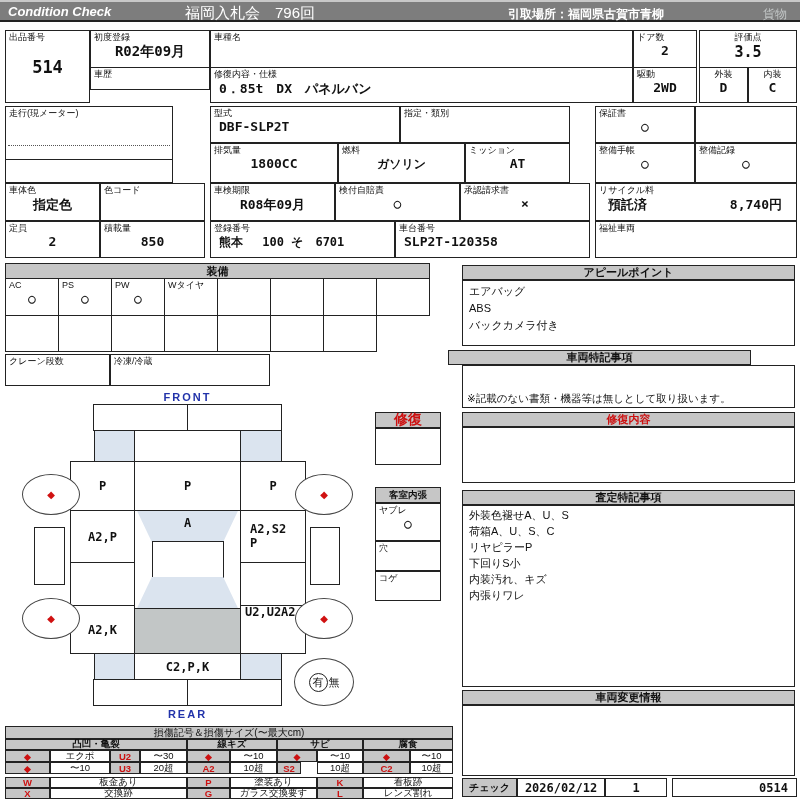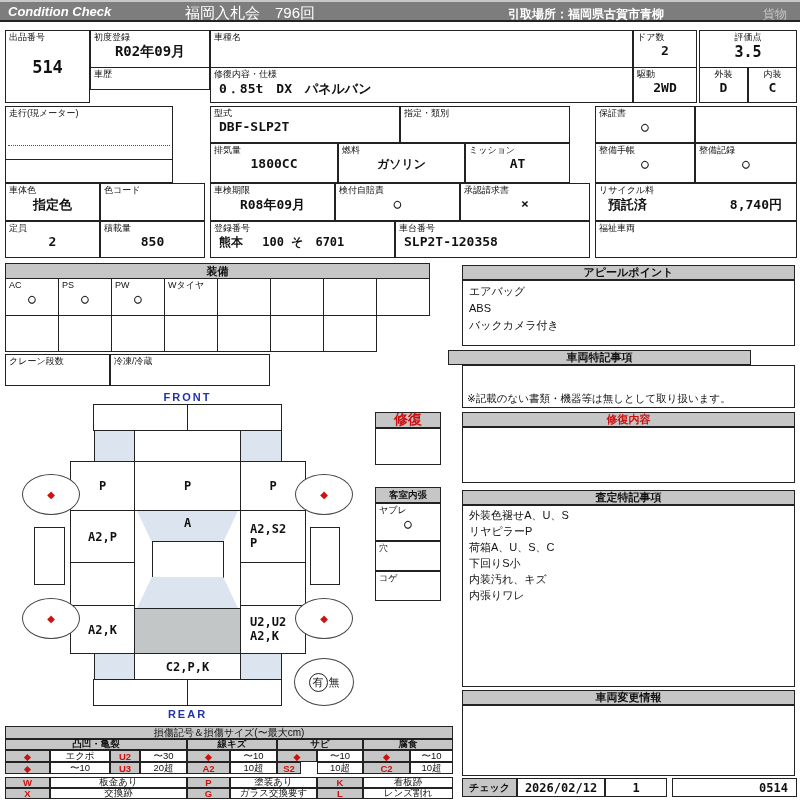--- a/index.html
+++ b/index.html
@@ -207,22 +207,22 @@
 </div>
 <div class="ghd" style="left:448px;top:350px;width:303px;height:15px">車両特記事項</div>
 <div class="b" style="left:462px;top:365px;width:333px;height:43px;display:flex;flex-direction:column;justify-content:flex-end">
   <div style="font-size:10.5px;padding:1px 4px;white-space:nowrap">※記載のない書類・機器等は無しとして取り扱います。</div>
 </div>
 <div class="ghd red" style="left:462px;top:412px;width:333px;height:15px">修復内容</div>
 <div class="b" style="left:462px;top:427px;width:333px;height:56px"></div>
 <div class="ghd" style="left:462px;top:490px;width:333px;height:15px">査定特記事項</div>
 <div class="b txtlines" style="left:462px;top:505px;width:333px;height:182px;line-height:1.45">
   <div>外装色褪せA、U、S</div>
+  <div>荷箱A、U、S、C</div>
   <div>リヤピラーP</div>
-  <div>荷箱A、U、S、C</div>
   <div>下回りS小</div>
   <div>内装汚れ、キズ</div>
   <div>内張りワレ</div>
 </div>
 <div class="ghd" style="left:462px;top:690px;width:333px;height:15px">車両変更情報</div>
 <div class="b" style="left:462px;top:705px;width:333px;height:71px"></div>
 <div class="ghd" style="left:462px;top:778px;width:55px;height:19px;font-size:10px">チェック</div>
 <div class="b vl cen" style="left:517px;top:778px;width:88px;height:19px;font-size:12px">2026/02/12</div>
 <div class="b vl cen" style="left:605px;top:778px;width:62px;height:19px;font-size:12px">1</div>
 <div class="b vl" style="left:672px;top:778px;width:125px;height:19px;font-size:12px;text-align:right;padding:2px 8px 0 0">0514</div>
@@ -262,21 +262,21 @@
 <div class="cell dl" style="left:240px;top:510px;width:66px;height:53px;display:flex;flex-direction:column;justify-content:center;padding-left:9px;line-height:1.1">
   <div>A2,S2</div>
   <div>P</div>
 </div>
 
 <div class="cell" style="left:70px;top:562px;width:65px;height:44px"></div>
 <div class="cell" style="left:240px;top:562px;width:66px;height:44px"></div>
 
 <div class="cell cen dl" style="left:70px;top:605px;width:65px;height:49px">A2,K</div>
 <div class="cell grayc" style="left:134px;top:608px;width:107px;height:46px"></div>
-<div class="cell dl" style="left:240px;top:605px;width:66px;height:49px;display:flex;flex-direction:column;justify-content:center;padding-left:9px;line-height:1.1">
+<div class="cell dl" style="left:240px;top:605px;width:66px;height:49px;display:flex;flex-direction:row;justify-content:center;padding-left:9px;line-height:1.1">
   <div>U2,U2</div>
   <div>A2,K</div>
 </div>
 
 <div class="cell bluec" style="left:94px;top:653px;width:41px;height:27px"></div>
 <div class="cell cen dl" style="left:134px;top:653px;width:107px;height:27px">C2,P,K</div>
 <div class="cell bluec" style="left:240px;top:653px;width:42px;height:27px"></div>
 <div class="cell" style="left:93px;top:679px;width:95px;height:27px"></div>
 <div class="cell" style="left:187px;top:679px;width:95px;height:27px"></div>
 <div class="bluelbl" style="left:130px;top:708px;width:115px">REAR</div>

